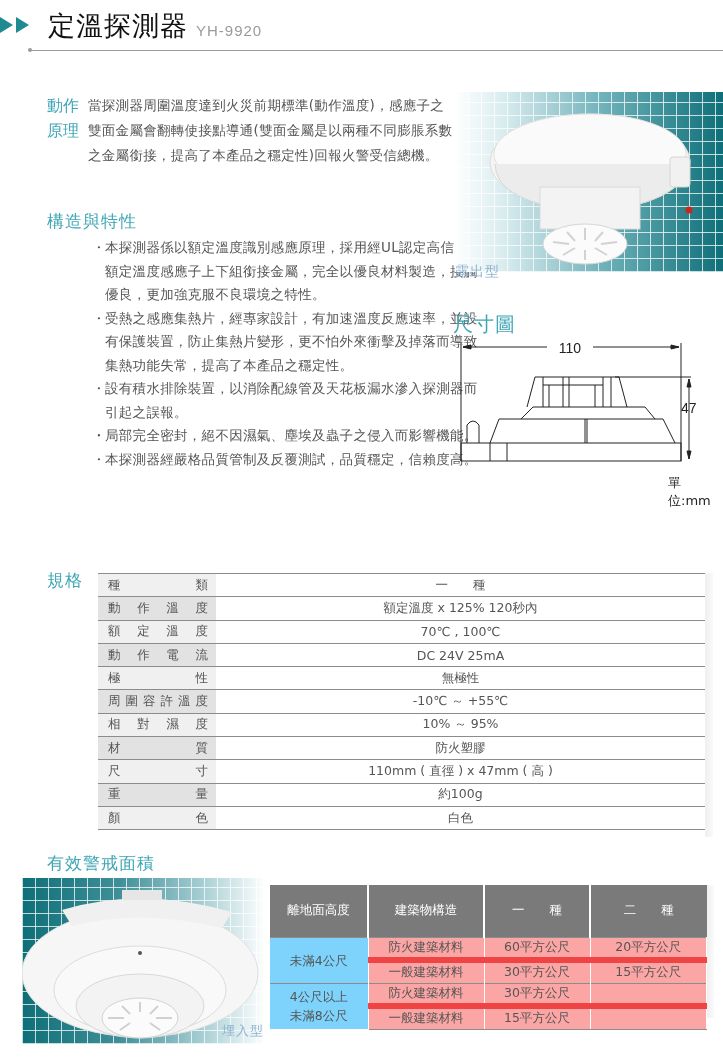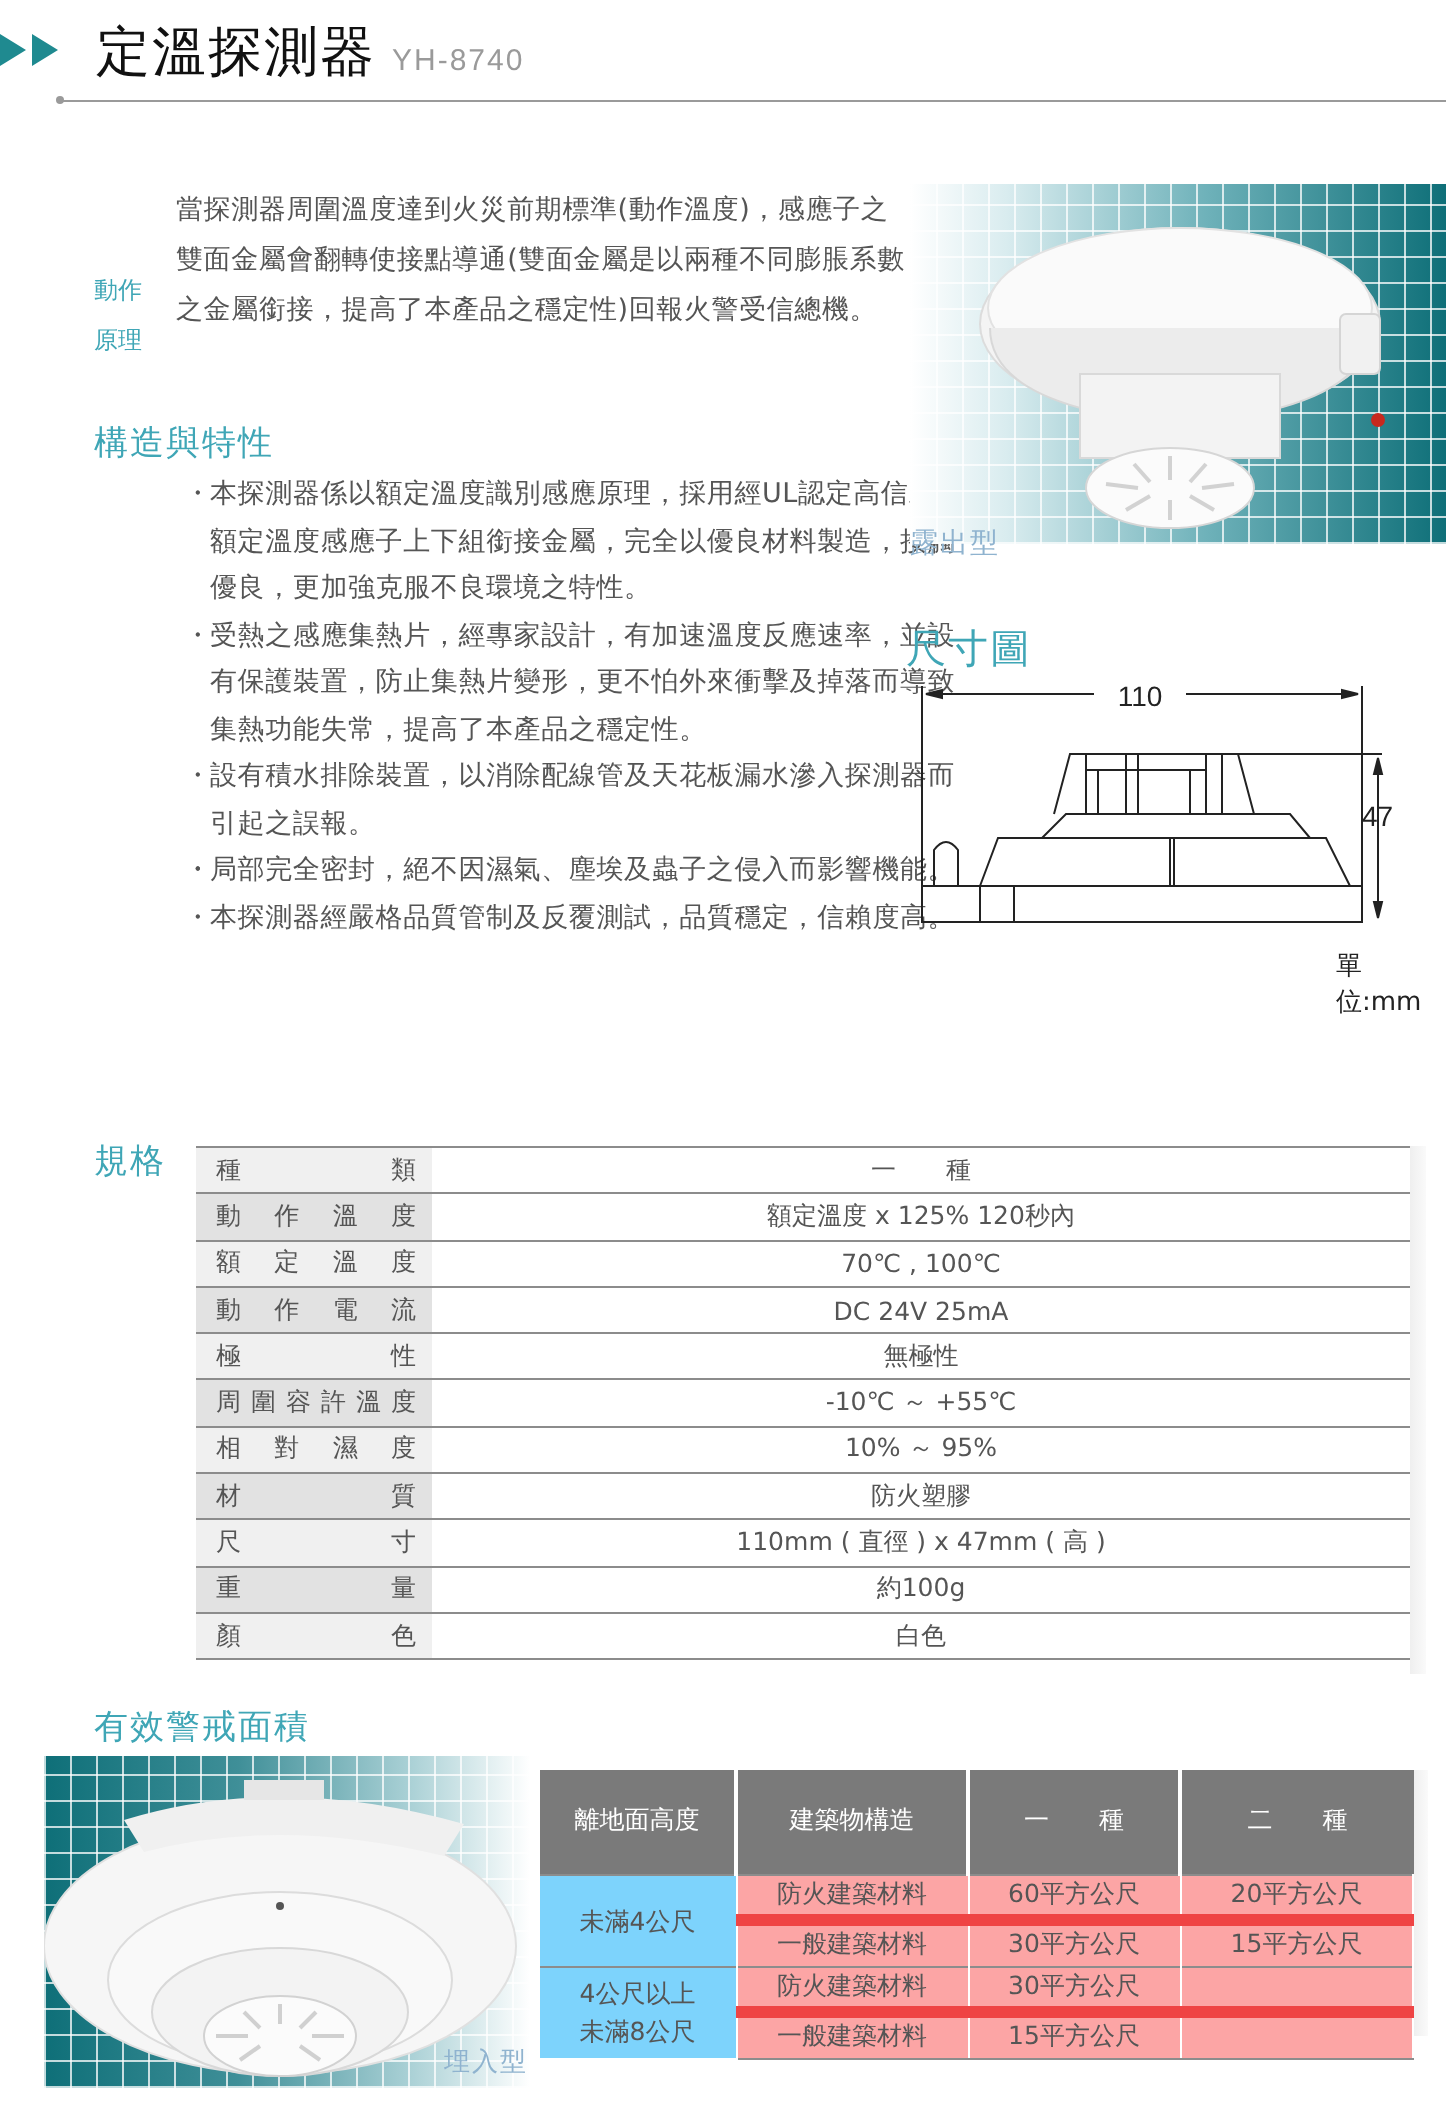--- a/index.html
+++ b/index.html
@@ -13,21 +13,21 @@
   .tri { width: 0; height: 0; border-top: 8px solid transparent; border-bottom: 8px solid transparent; border-left: 13px solid #1f8a90; }
   .title { left: 48px; top: 8px; font-size: 27px; color: #111; letter-spacing: 1px; }
   .model { left: 196px; top: 22px; font-size: 15px; color: #9a9a9a; letter-spacing: 1px; font-family: "Liberation Sans", sans-serif; }
   .header-line { left: 30px; top: 50px; width: 693px; height: 1px; background: #9a9a9a; }
   .header-dot { left: 28px; top: 48px; width: 4px; height: 4px; border-radius: 50%; background: #9a9a9a; }
 
   .teal { color: #3fa6b6; }
   .section-label { font-size: 17px; letter-spacing: 1px; }
 
   
-  .principle-label { left: 47px; top: 93px; font-size: 12px; line-height: 25px; margin-top: 40px; }
+  .principle-label { left: 47px; top: 93px; font-size: 16px; line-height: 25px; }
   .principle-text { left: 88px; top: 93px; width: 365px; font-size: 13.5px; line-height: 25px; color: #555; letter-spacing: 0.3px; }
 
   
   .features-label { left: 47px; top: 210px; }
   .features { left: 92px; top: 236px; width: 390px; list-style: none; font-size: 13.5px; line-height: 23.5px; color: #555; letter-spacing: 0.3px; }
   .features li { position: relative; padding-left: 13px; }
   .features li .bullet { position: absolute; left: 0; top: 0; }
 
   
   .img1 { left: 455px; top: 92px; width: 268px; height: 180px; overflow: hidden;
@@ -75,21 +75,21 @@
   .cov-shadow { left: 707px; top: 885px; width: 7px; height: 133px; background: linear-gradient(90deg, #efefef, #fafafa); }
 </style>
 </head>
 <body>
 
 <div class="abs arrows">
   <div class="tri"></div>
   <div class="tri"></div>
 </div>
 <div class="abs title">定溫探測器</div>
-<div class="abs model">YH-8740</div>
+<div class="abs model">YH-9920</div>
 <div class="abs header-dot"></div>
 <div class="abs header-line"></div>
 
 <div class="abs principle-label teal">
   <div>動作</div>
   <div>原理</div>
 </div>
 <div class="abs principle-text">當探測器周圍溫度達到火災前期標準(動作溫度)，感應子之雙面金屬會翻轉使接點導通(雙面金屬是以兩種不同膨脹系數之金屬銜接，提高了本產品之穩定性)回報火警受信總機。</div>
 
 <div class="abs features-label teal section-label">構造與特性</div>

